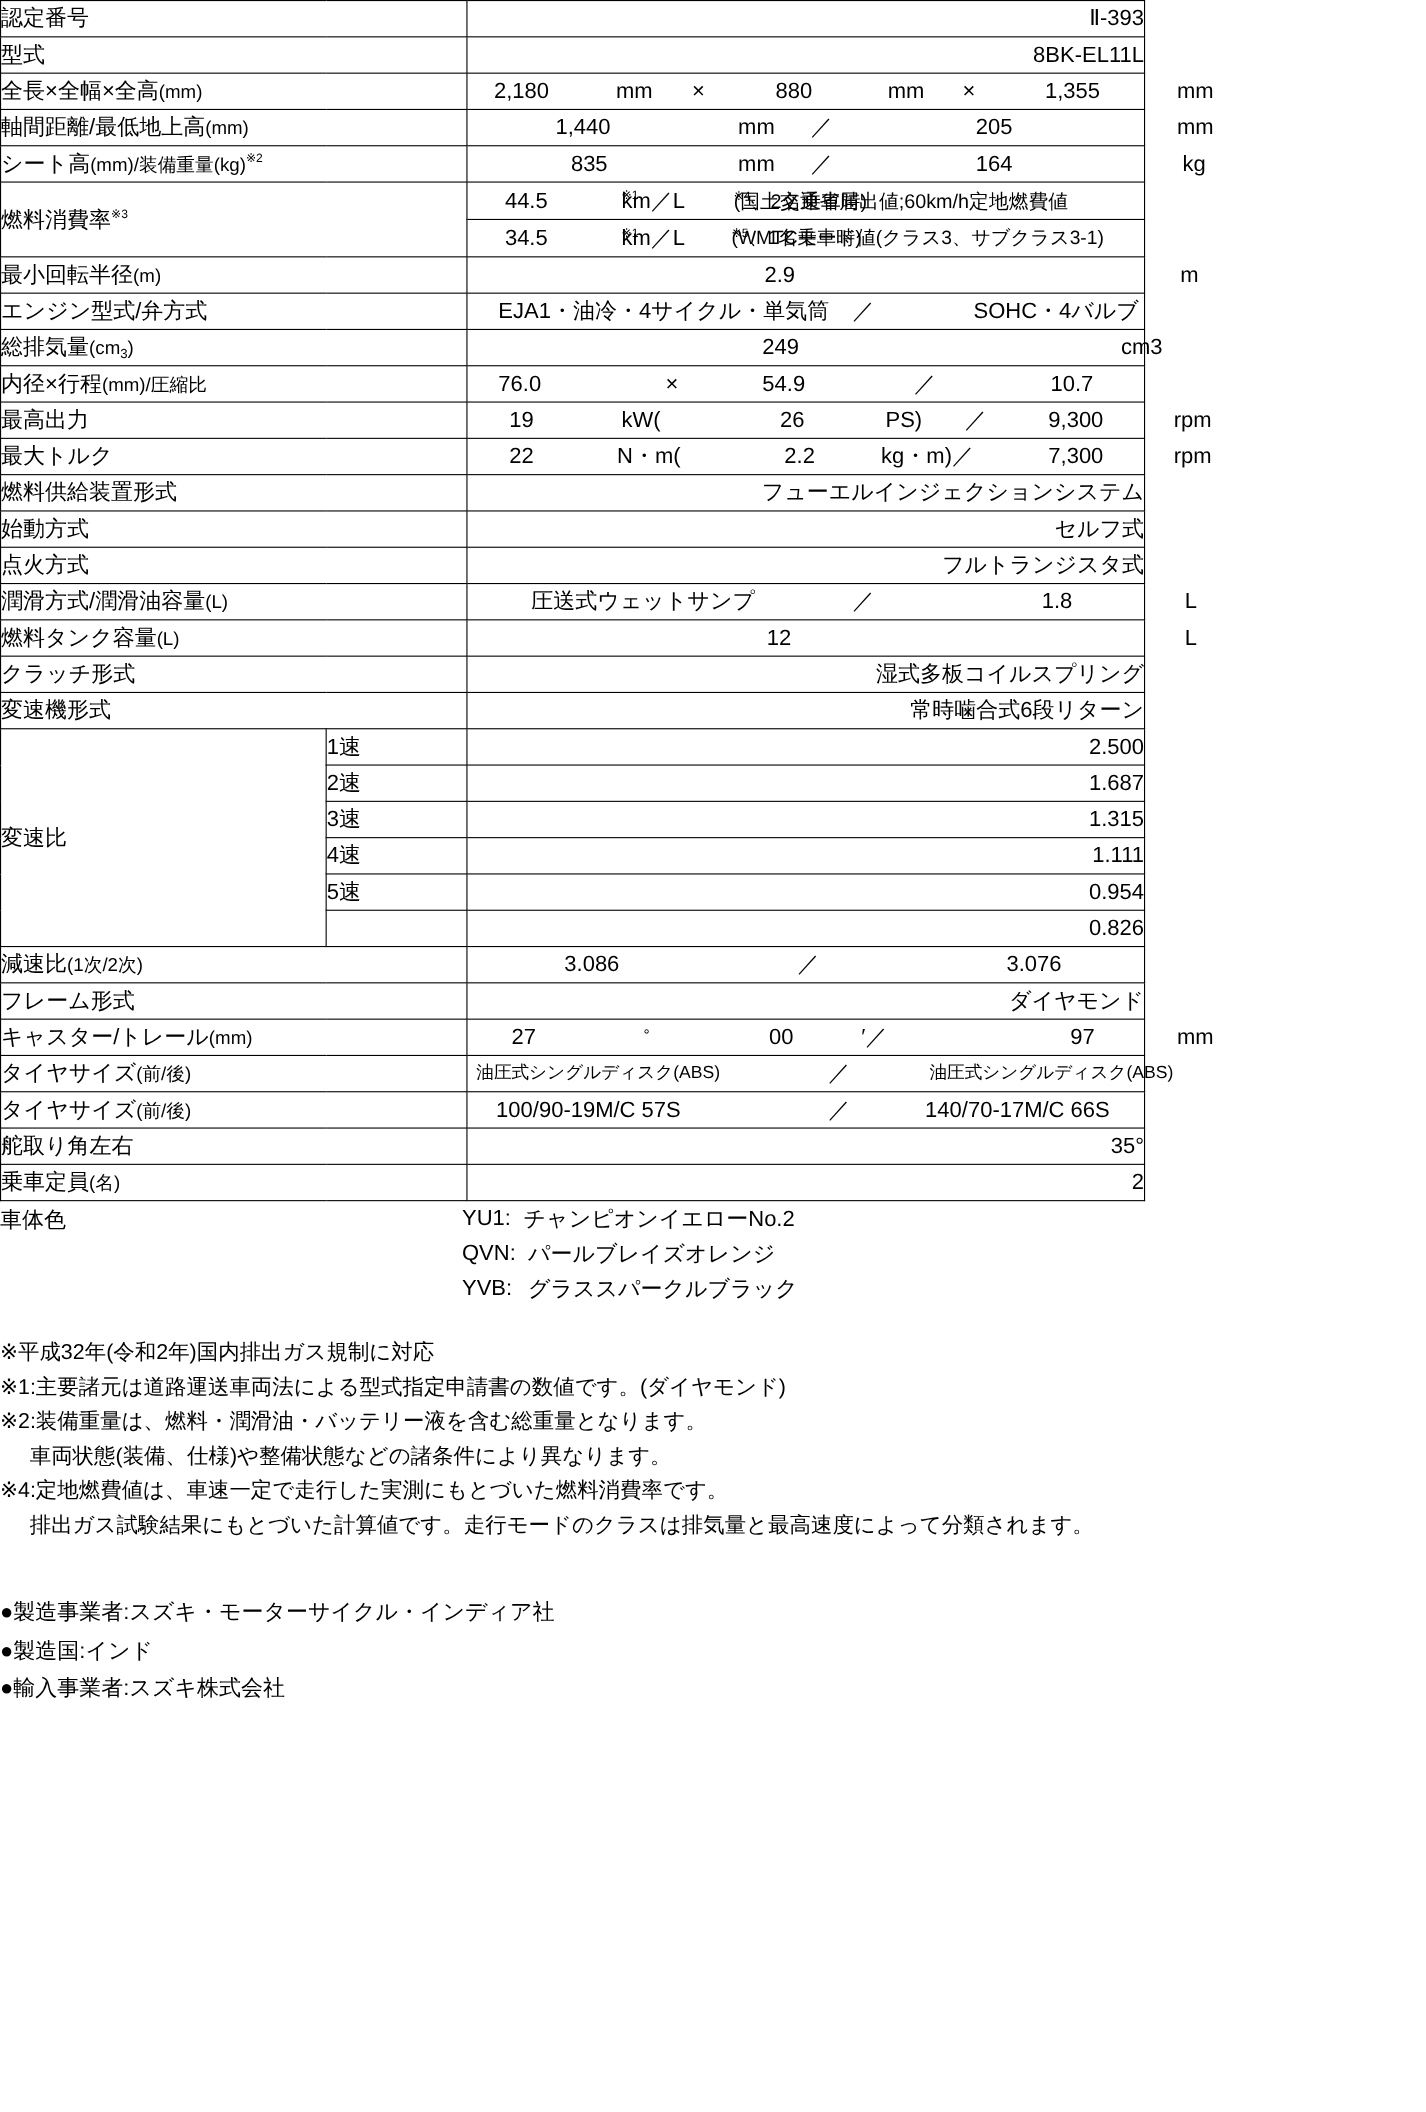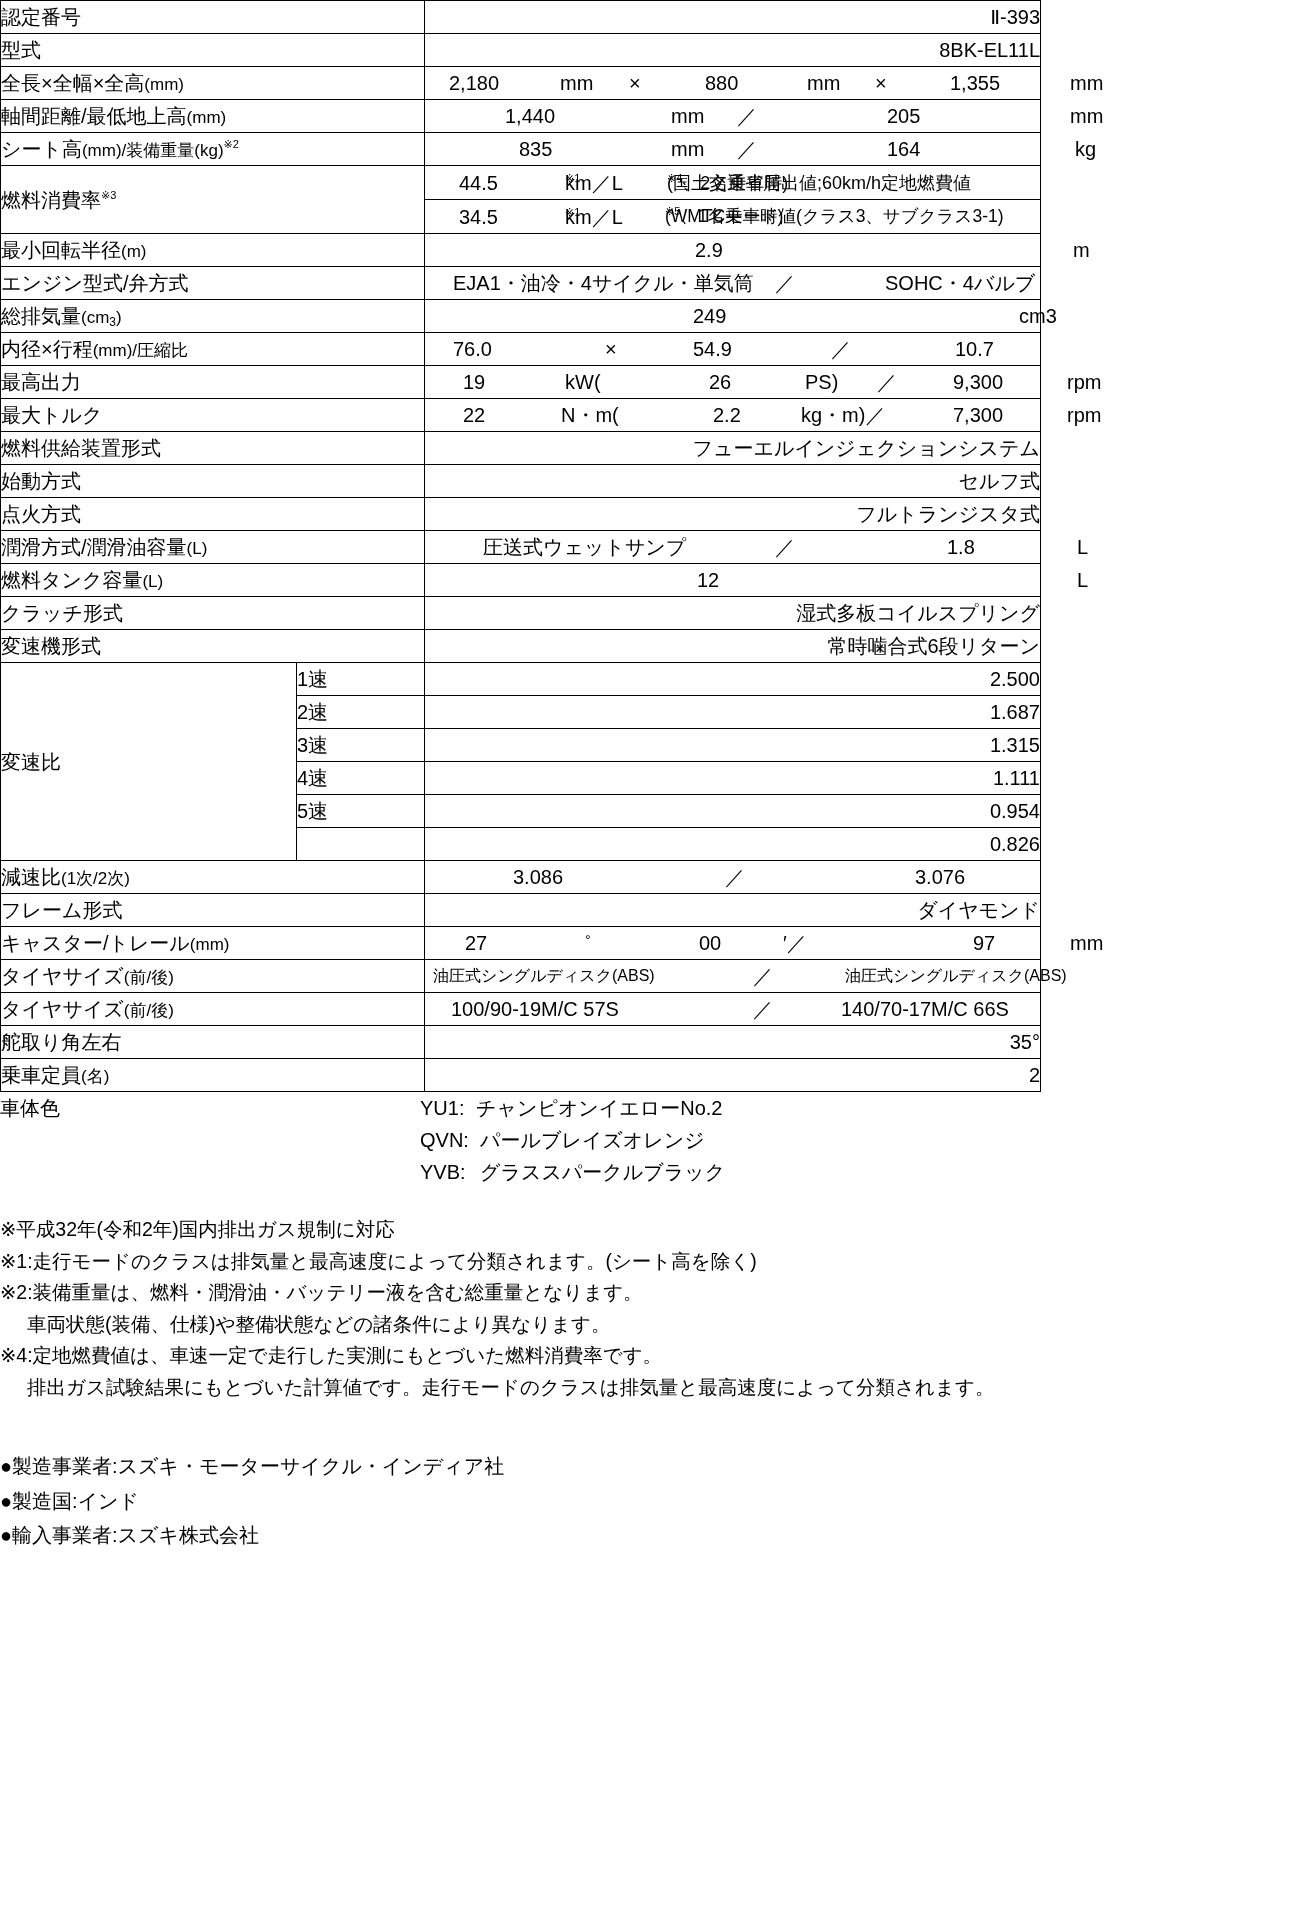--- a/index.html
+++ b/index.html
@@ -457,21 +457,21 @@
             <span style="position:absolute;left:110px;top:50%;transform:translateY(-50%);white-space:nowrap">YVB:</span>
             <span style="position:absolute;left:170px;top:50%;transform:translateY(-50%);white-space:nowrap">グラススパークルブラック</span>
           </div>
         </td>
       </tr>
     </tbody>
   </table>
 
   <div class="notes">
     <div>※平成32年(令和2年)国内排出ガス規制に対応</div>
-    <div>※1:走行モードのクラスは排気量と最高速度によって分類されます。(シート高を除く)</div>
+    <div>※1:主要諸元は道路運送車両法による型式指定申請書の数値です。(ダイヤモンド)</div>
     <div>※2:装備重量は、燃料・潤滑油・バッテリー液を含む総重量となります。</div>
     <div class="indent">車両状態(装備、仕様)や整備状態などの諸条件により異なります。</div>
     <div>※4:定地燃費値は、車速一定で走行した実測にもとづいた燃料消費率です。</div>
     <div class="indent">排出ガス試験結果にもとづいた計算値です。走行モードのクラスは排気量と最高速度によって分類されます。</div>
   </div>
 
   <div class="maker">
     <div>●製造事業者:スズキ・モーターサイクル・インディア社</div>
     <div>●製造国:インド</div>
     <div>●輸入事業者:スズキ株式会社</div>

